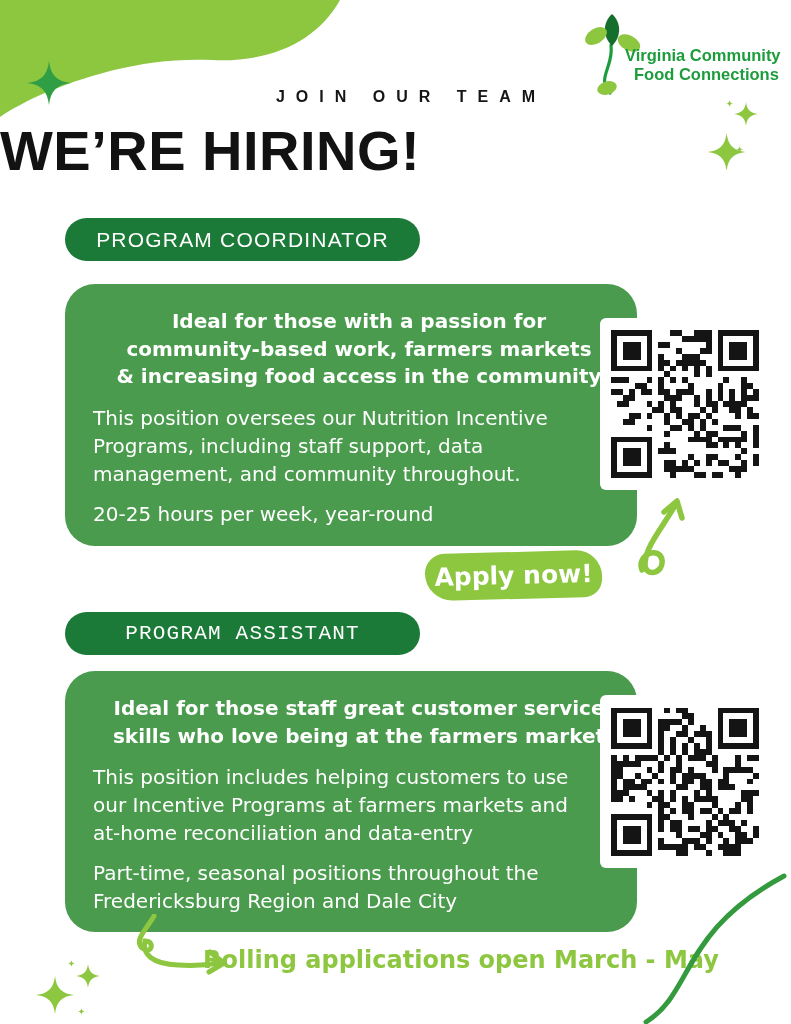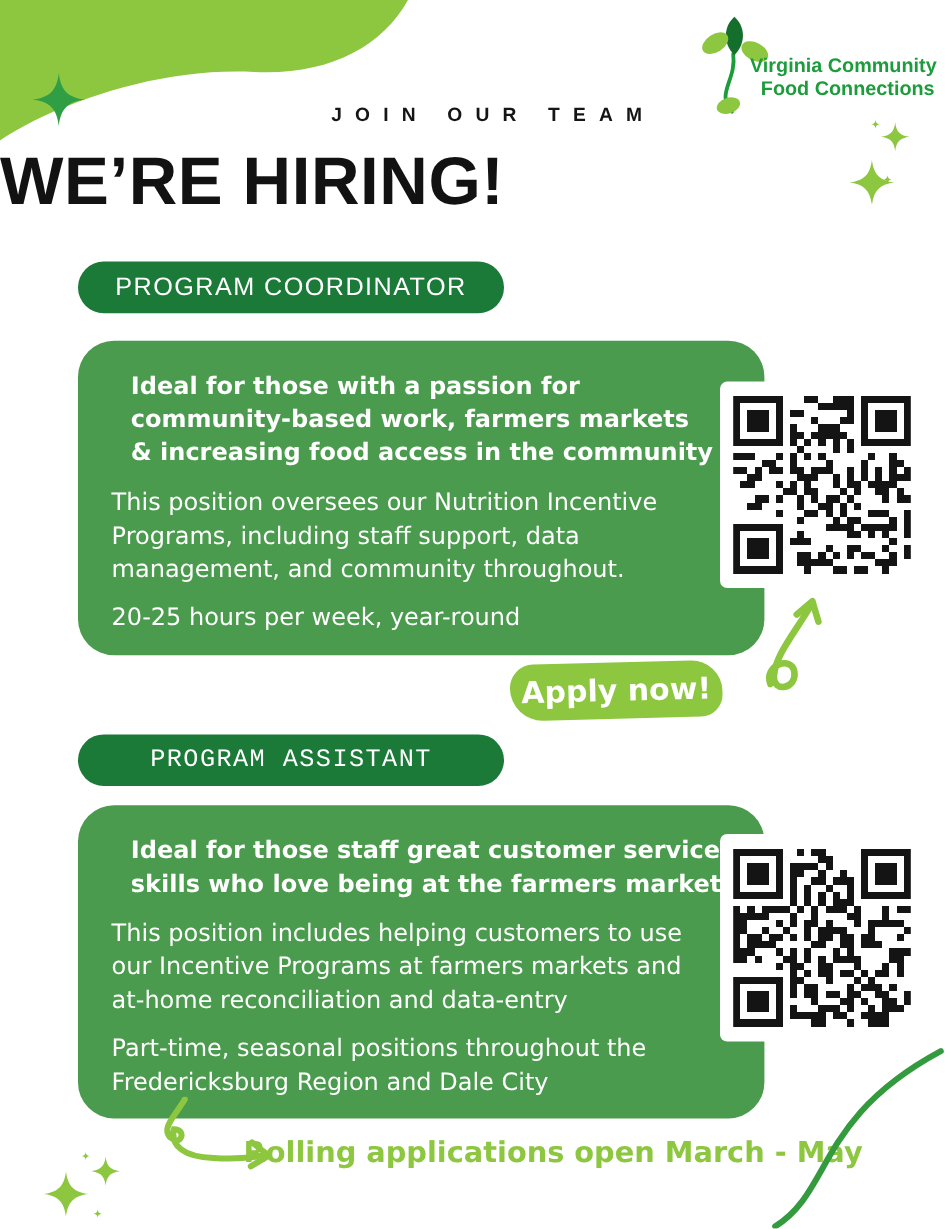--- a/index.html
+++ b/index.html
@@ -58,20 +58,21 @@
   .card{
     width:572px;background:#4a9b4d;border-radius:30px;
     color:#ffffff;padding:24px 28px;box-sizing:border-box;
   }
   .card1{left:65px;top:284px;height:262px;}
   .card2{left:65px;top:671px;height:261px;}
   .card .hl{
     margin:0 0 13px 16px;
     font-size:20px;font-weight:700;line-height:1.38;
     white-space:pre-line;
+    text-align:center;
   }
   .card p{
     margin:0 0 12px 0;
     font-size:20px;font-weight:400;line-height:1.4;
     white-space:pre-line;
   }
 
   
   .qr-box{
     width:170px;background:#ffffff;border-radius:6px;

